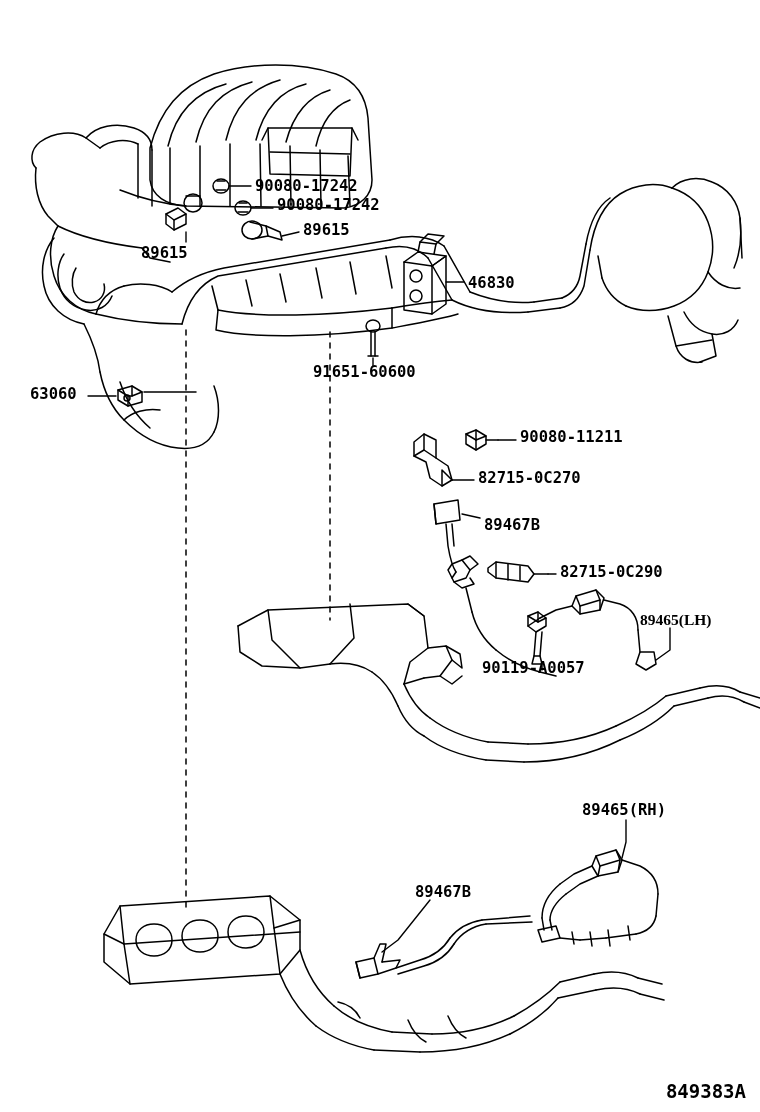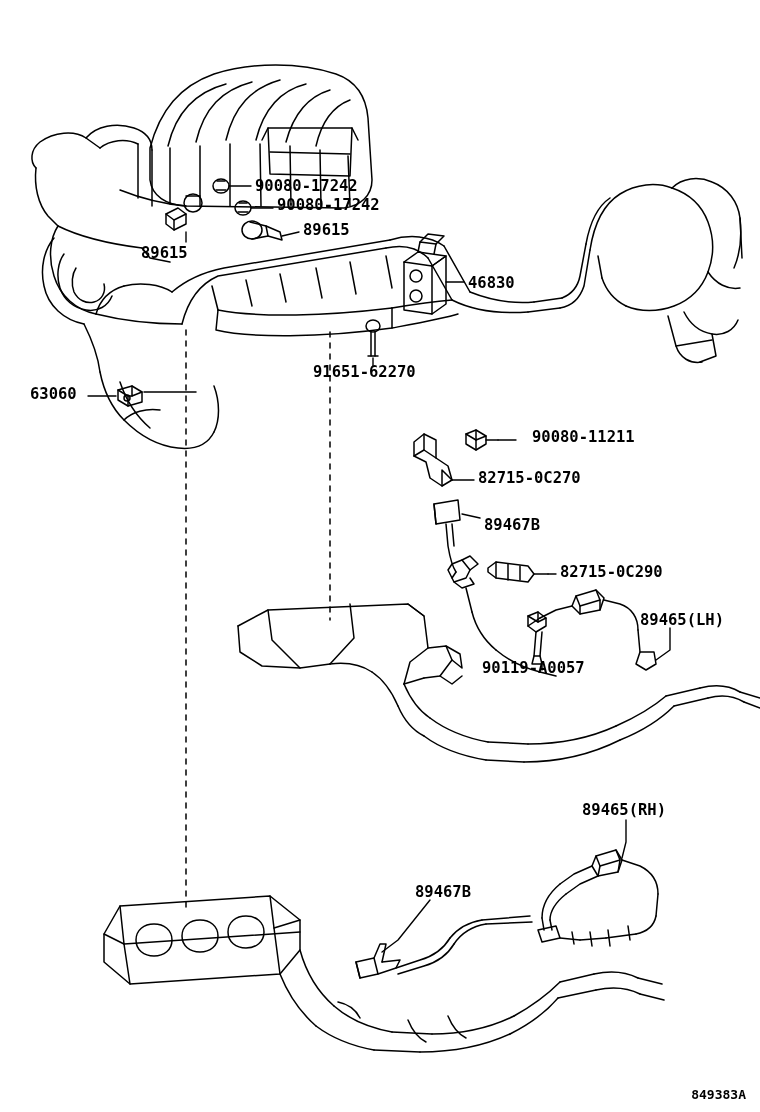--- a/index.html
+++ b/index.html
@@ -29,21 +29,21 @@
     font-weight: bold;
     color: #000000;
     white-space: nowrap;
     letter-spacing: 0px;
   }
   .diagram-code {
     position: absolute;
     right: 14px;
     bottom: 10px;
     font-family: "DejaVu Sans Mono", monospace;
-    font-size: 13px;
+    font-size: 19px;
     font-weight: bold;
     color: #000000;
     letter-spacing: 0px;
   }
 </style>
 </head>
 <body>
 
 <div id="page">
 
@@ -359,25 +359,25 @@
         <path d="M382 952 L398 940 L430 900"></path>
       </g>
     </g>
   </svg>
 
   <div class="part-label" style="left:255px; top:177px;">90080-17242</div>
   <div class="part-label" style="left:277px; top:196px;">90080-17242</div>
   <div class="part-label" style="left:303px; top:221px;">89615</div>
   <div class="part-label" style="left:141px; top:244px;">89615</div>
   <div class="part-label" style="left:468px; top:274px;">46830</div>
-  <div class="part-label" style="left:313px; top:363px;">91651-62270</div>
+  <div class="part-label" style="left:313px; top:363px;">91651-60600</div>
   <div class="part-label" style="left:30px; top:385px;">63060</div>
-  <div class="part-label" style="left:532px; top:428px;">90080-11211</div>
+  <div class="part-label" style="left:520px; top:428px;">90080-11211</div>
   <div class="part-label" style="left:478px; top:469px;">82715-0C270</div>
   <div class="part-label" style="left:484px; top:516px;">89467B</div>
   <div class="part-label" style="left:560px; top:563px;text-align:center;">82715-0C290</div>
-  <div class="part-label" style="left:640px; top:611px;">89465(LH)</div>
+  <div class="part-label" style="left:640px; top:611px;font-family:Liberation Serif, serif;">89465(LH)</div>
   <div class="part-label" style="left:482px; top:659px;">90119-A0057</div>
   <div class="part-label" style="left:582px; top:801px;">89465(RH)</div>
   <div class="part-label" style="left:415px; top:883px;">89467B</div>
 
   <div class="diagram-code">849383A</div>
 </div>
 
 </body></html>

